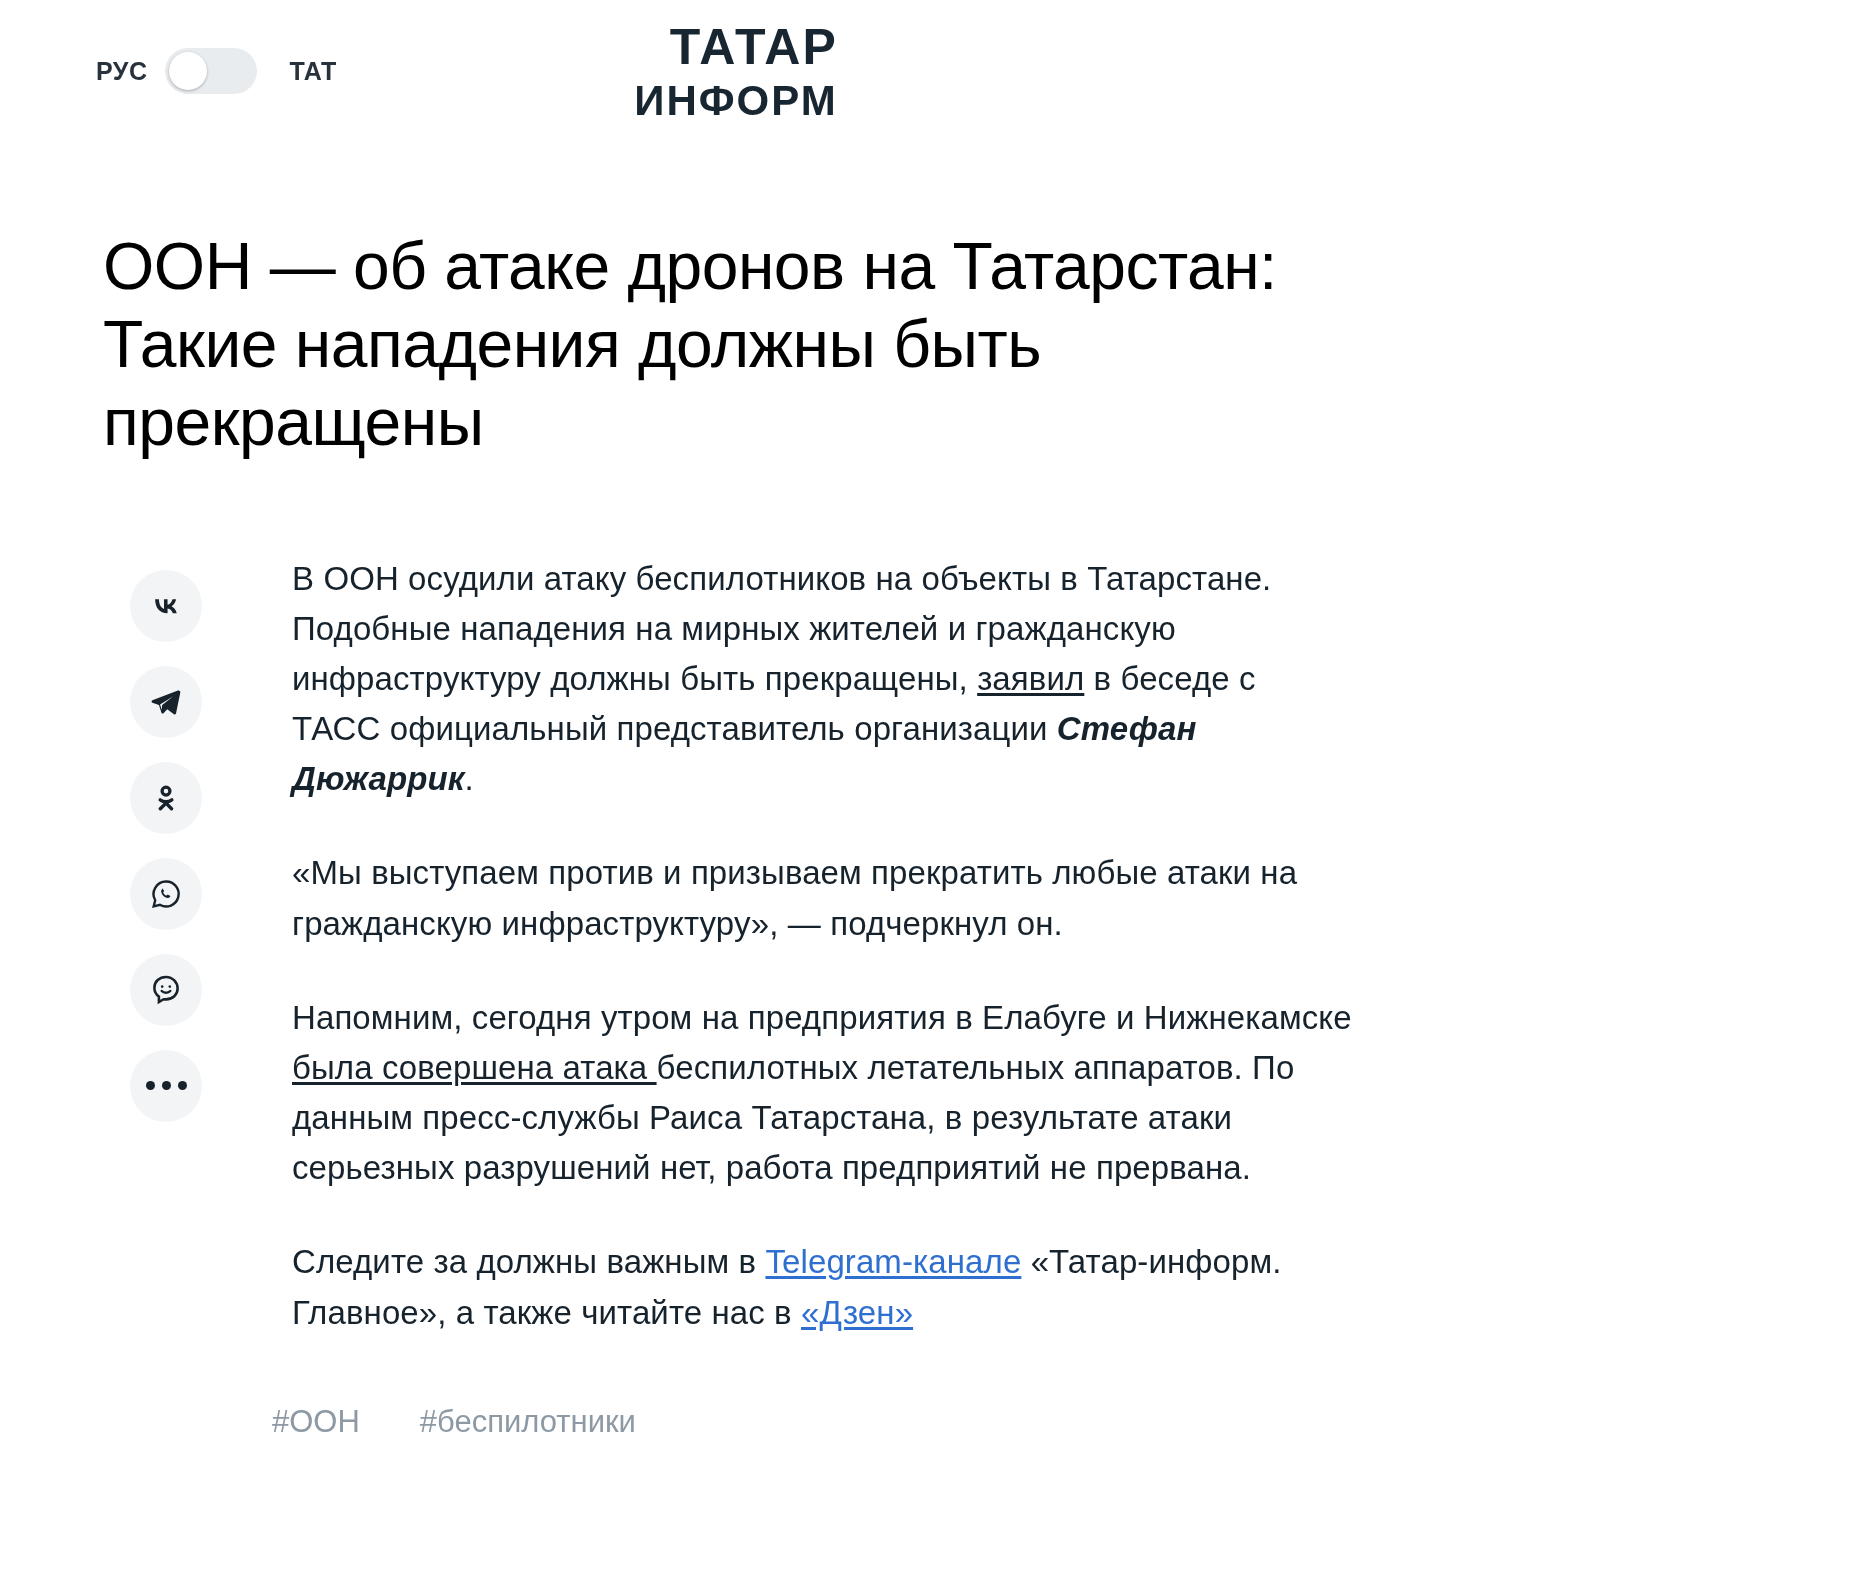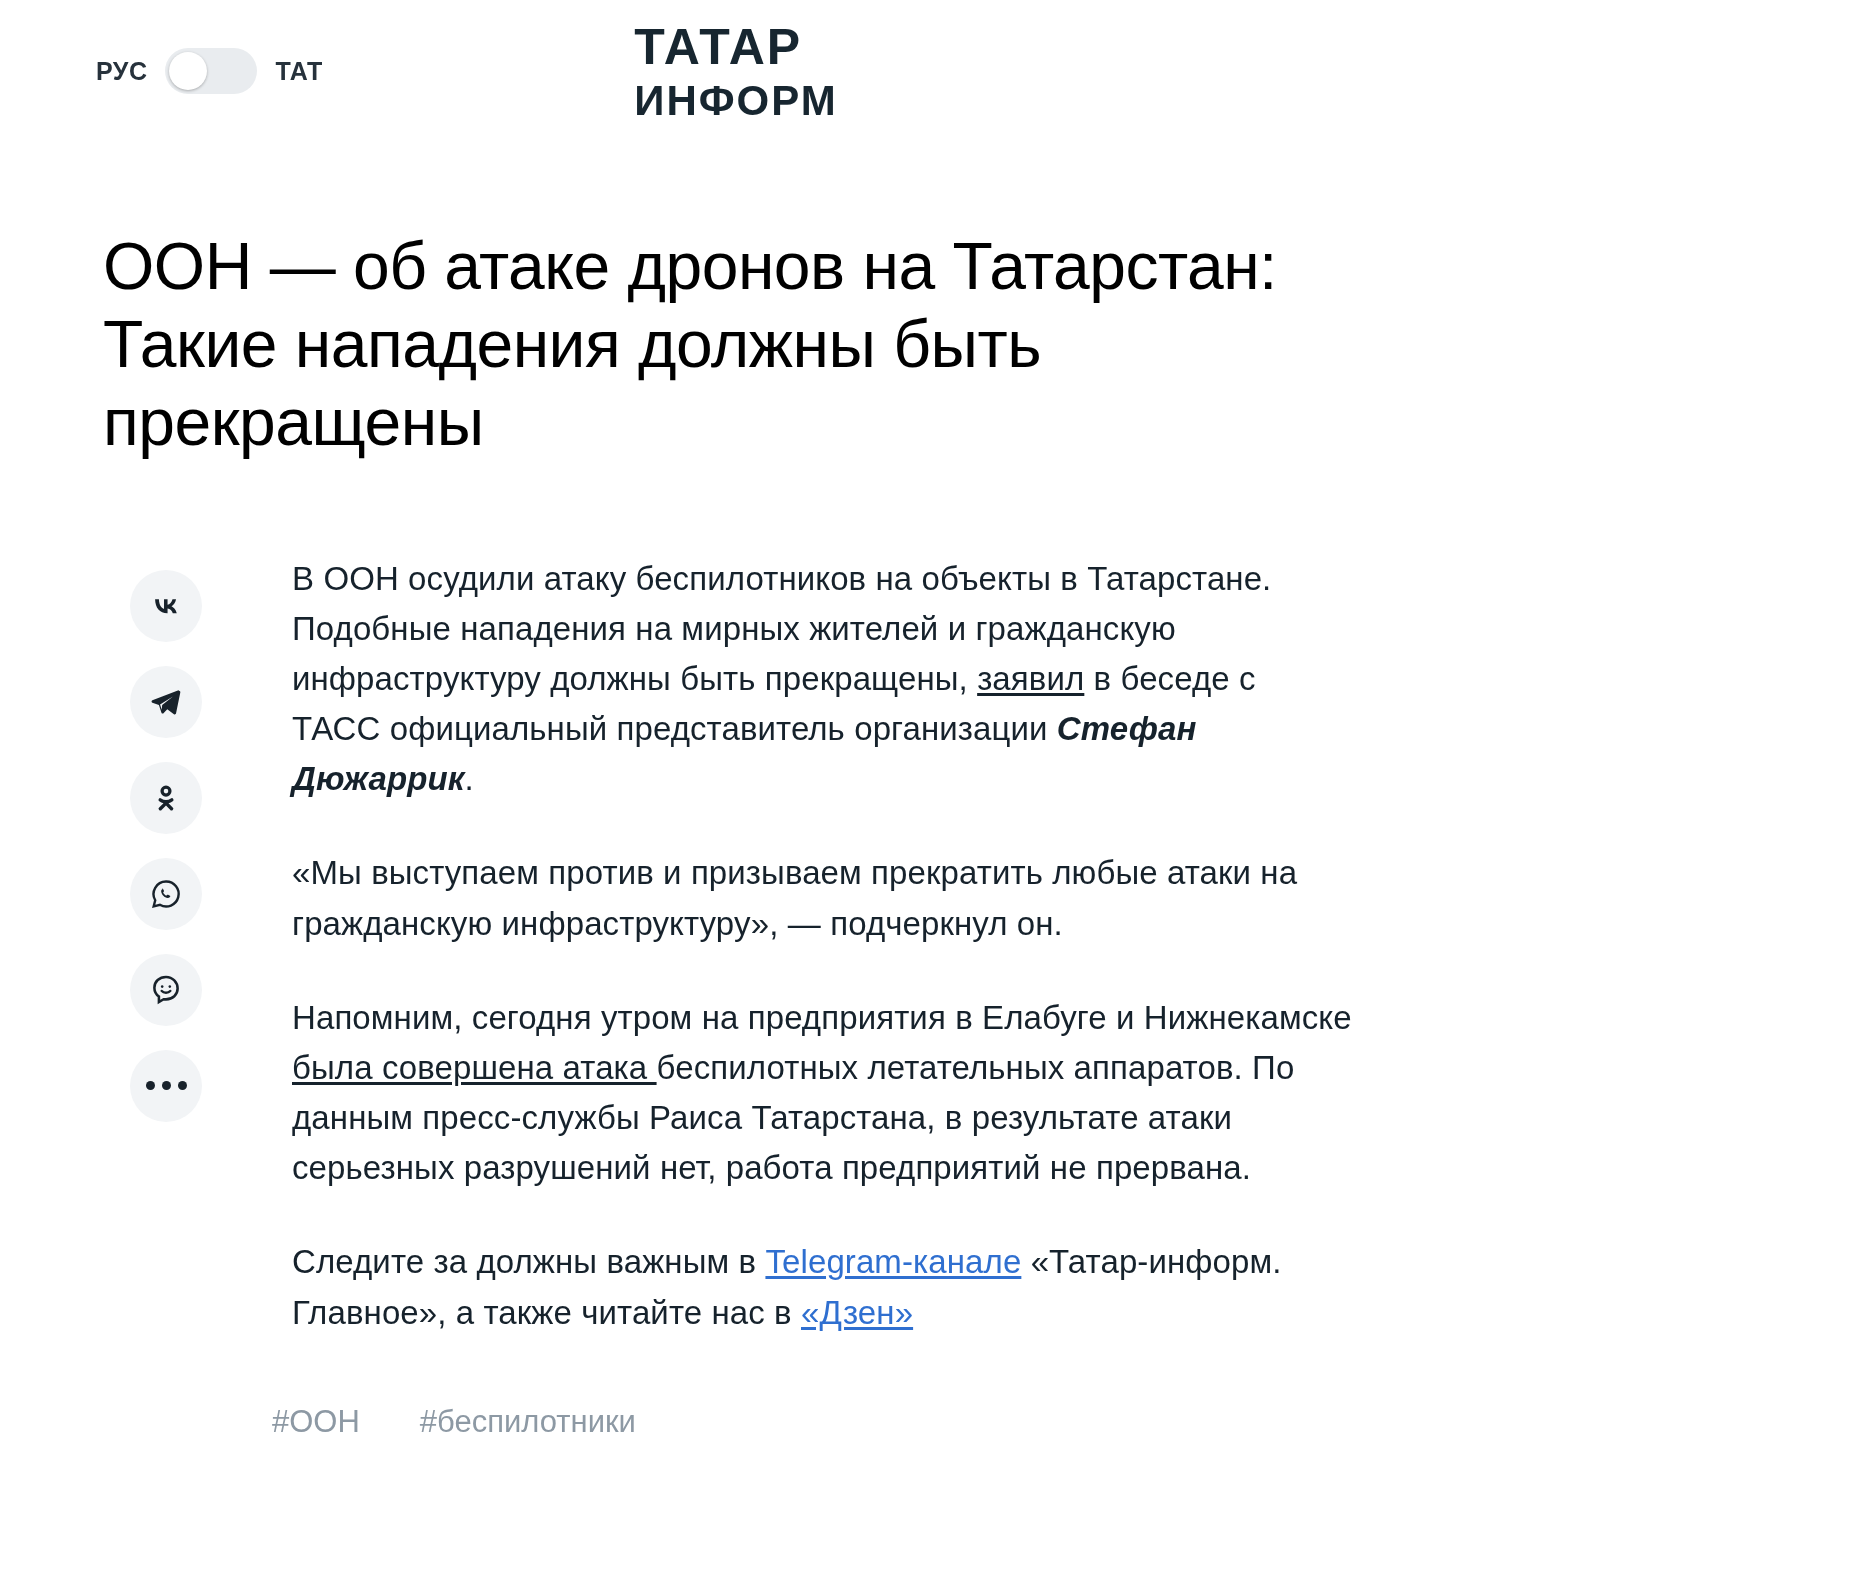--- a/index.html
+++ b/index.html
@@ -36,21 +36,21 @@
     display: flex;
     align-items: center;
     gap: 18px;
   }
   .lang-label {
     font-size: 25px;
     font-weight: 700;
     letter-spacing: 0.5px;
     color: #27323c;
   }
-  .lang-label.inactive { color: #27323c; }
+  .lang-label.inactive { color: #27323c; margin-left: 14px; }
   .toggle {
     width: 92px;
     height: 46px;
     border-radius: 23px;
     background: #e9ecef;
     position: relative;
     border: none;
     padding: 0;
     cursor: pointer;
   }
@@ -63,21 +63,21 @@
     border-radius: 50%;
     background: #ffffff;
     box-shadow: 0 1px 3px rgba(0,0,0,0.28);
   }
 
   .logo {
     position: absolute;
     left: 50%;
     transform: translateX(-50%);
     top: 22px;
-    text-align: left;
+    text-align: right;
     line-height: 1.0;
     color: #172630;
   }
   .logo .l1 {
     font-size: 50px;
     font-weight: 700;
     letter-spacing: 2px;
   }
   .logo .l2 {
     font-size: 42px;

